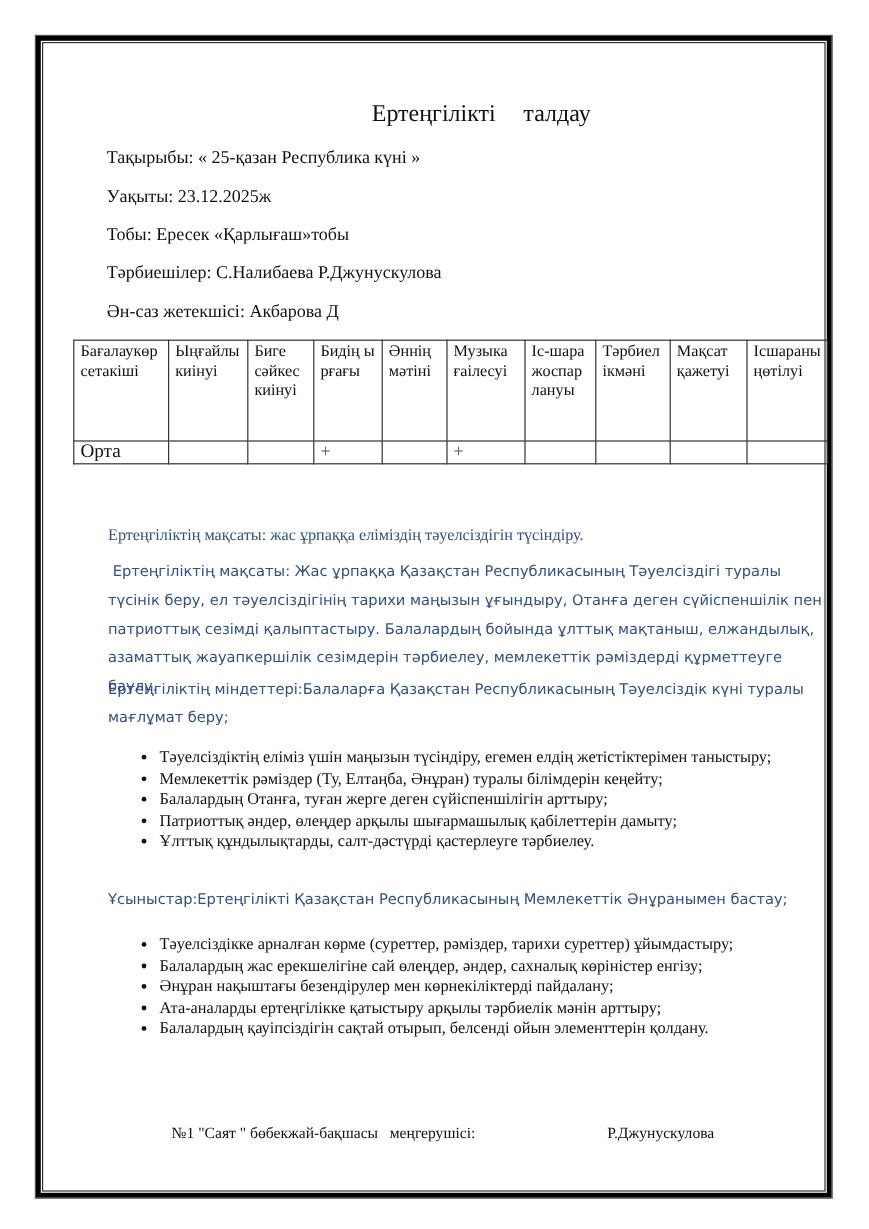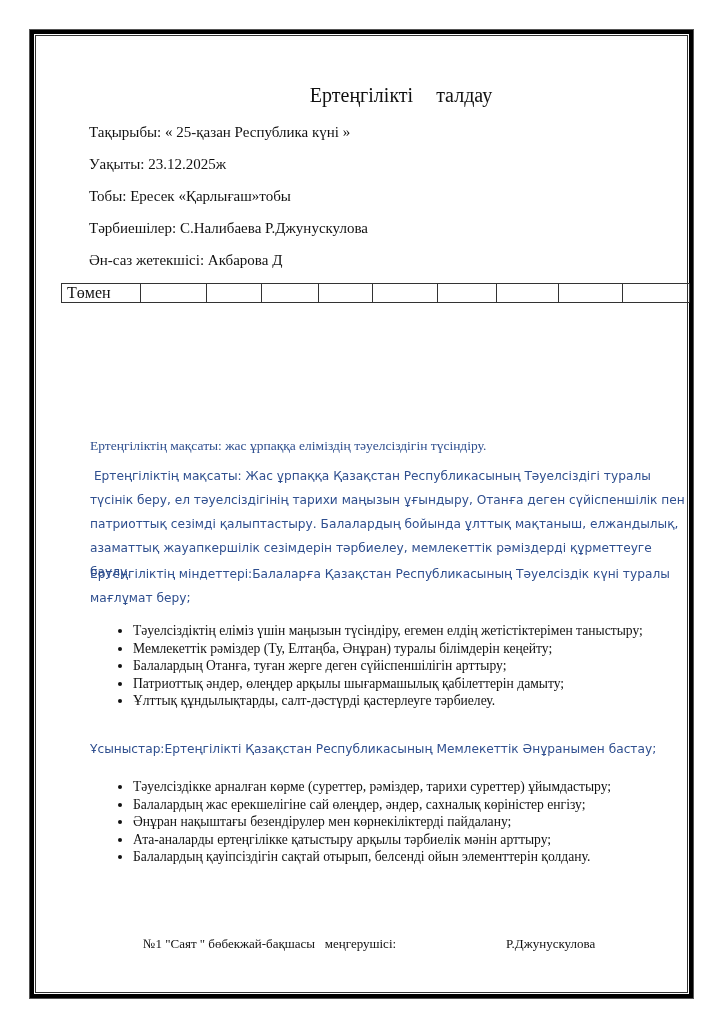--- a/index.html
+++ b/index.html
@@ -74,27 +74,39 @@
       <col style="width:55px">
       <col style="width:57px">
     <col style="width:54px">
       <col style="width:65px">
       <col style="width:59px">
       <col style="width:62px">
     <col style="width:64px">
       <col style="width:67px">
   </colgroup>
   <tbody>
+      <tr class="hdr">
+    <td style="word-break:break-all">Бағалаукөрсетакіші</td>
+    <td style="word-break:break-all">Ыңғайлыкиінуі</td>
+    <td>Биге сәйкес киінуі</td>
+    <td style="word-break:break-all">Бидің ырғағы</td>
+    <td>Әннің мәтіні</td>
+    <td>Музыка ғаілесуі</td>
+    <td style="word-break:break-all">Іс-шара жоспарлануы</td>
+    <td style="word-break:break-all">Тәрбиелікмәні</td>
+    <td>Мақсат қажетуі</td>
+    <td style="word-break:break-all">Ісшараныңөтілуі</td>
+  </tr>
   <tr class="row">
-    <td class="lbl">Төмен</td>
+    <td class="lbl">Орта</td>
     <td class="mark"></td>
     <td class="mark"></td>
+    <td class="mark">+</td>
     <td class="mark"></td>
-    <td class="mark"></td>
-    <td class="mark"></td>
+    <td class="mark">+</td>
     <td class="mark"></td>
     <td class="mark"></td>
     <td class="mark"></td>
     <td class="mark"></td>
   </tr>
 </tbody>
   </table>
 
 <div class="goal-short">Ертеңгіліктің мақсаты: жас ұрпаққа  еліміздің тәуелсіздігін түсіндіру.</div>
 

